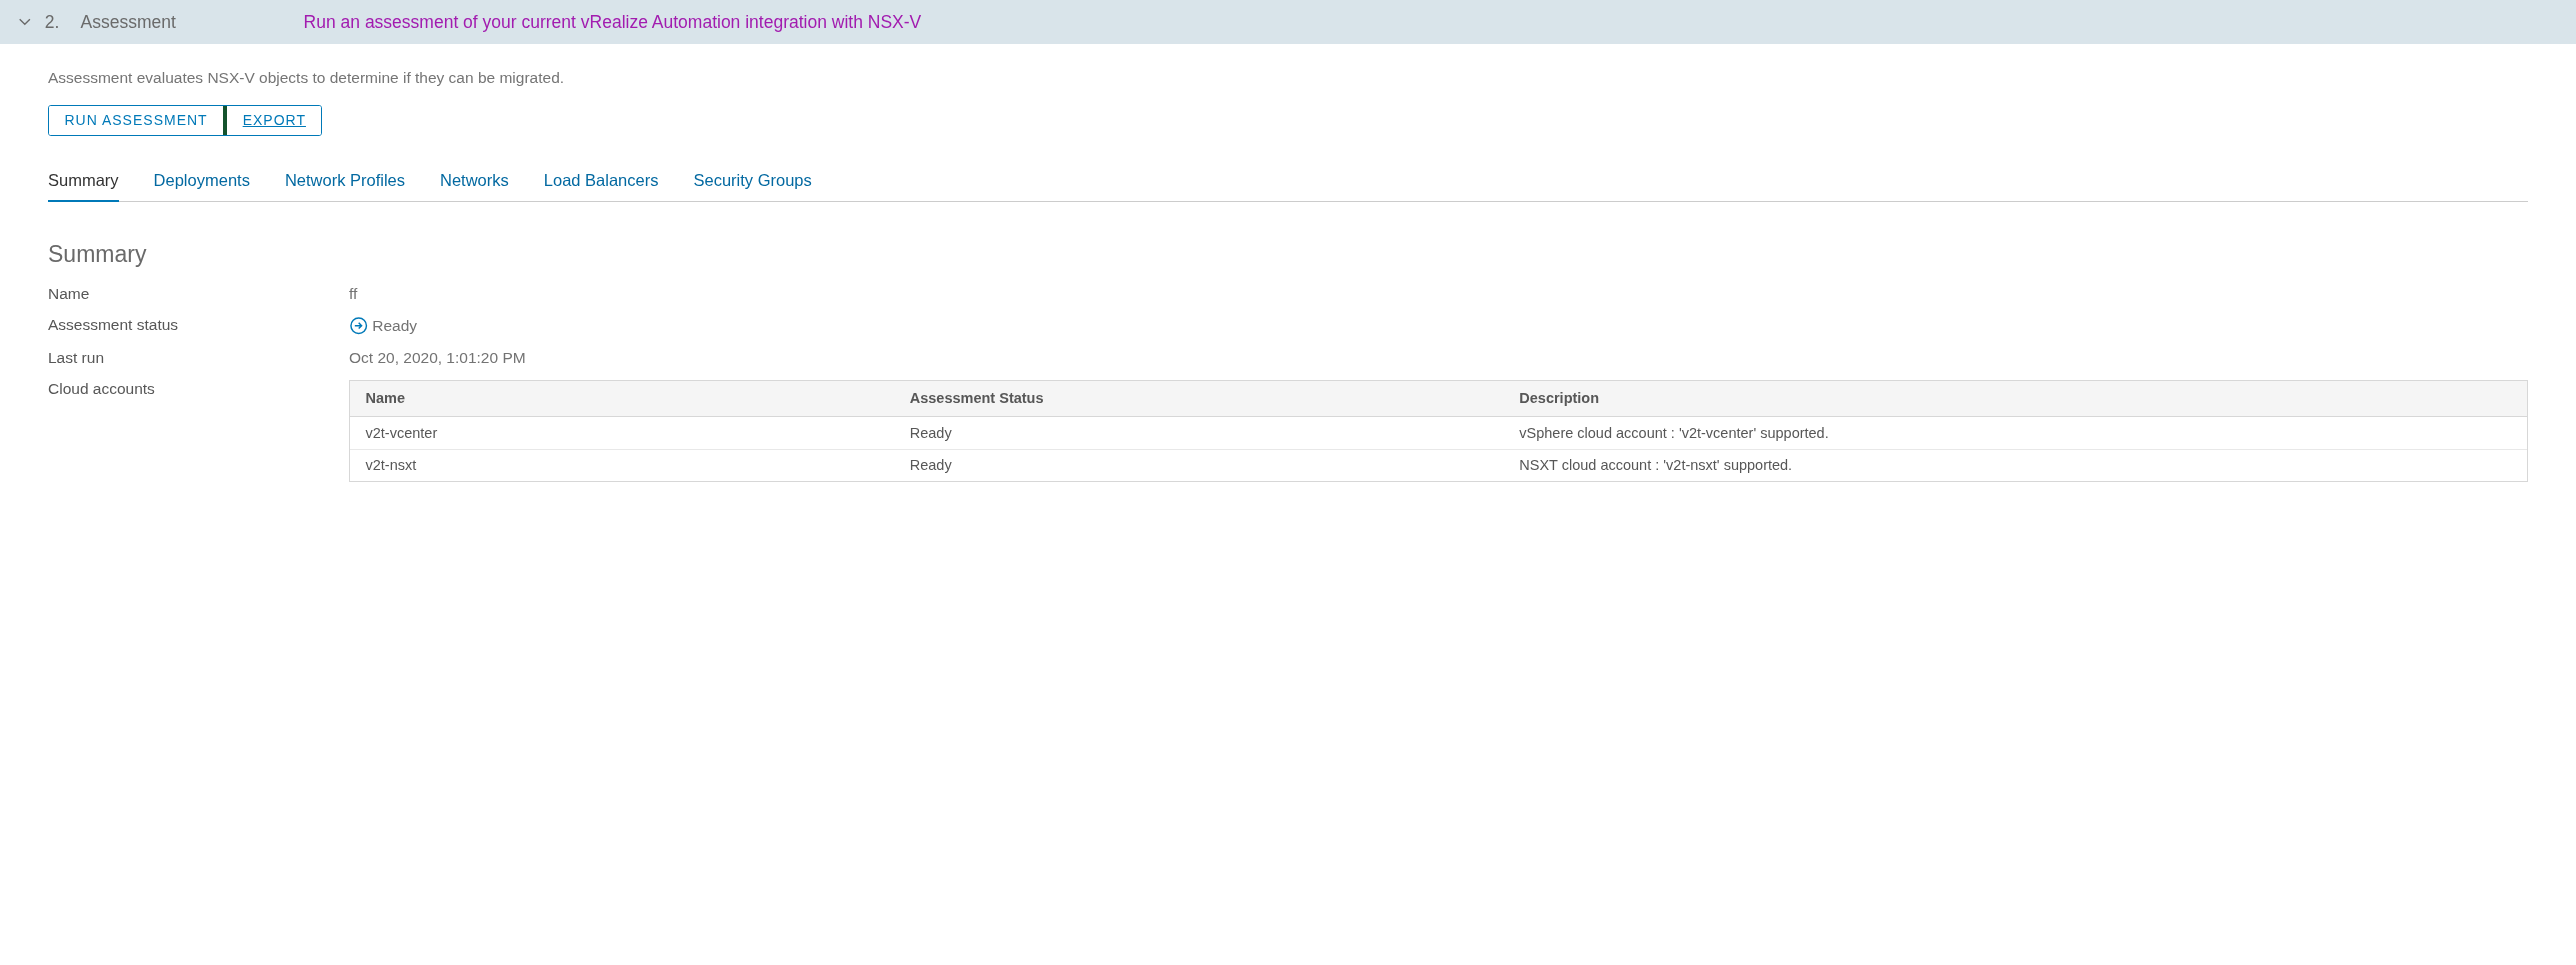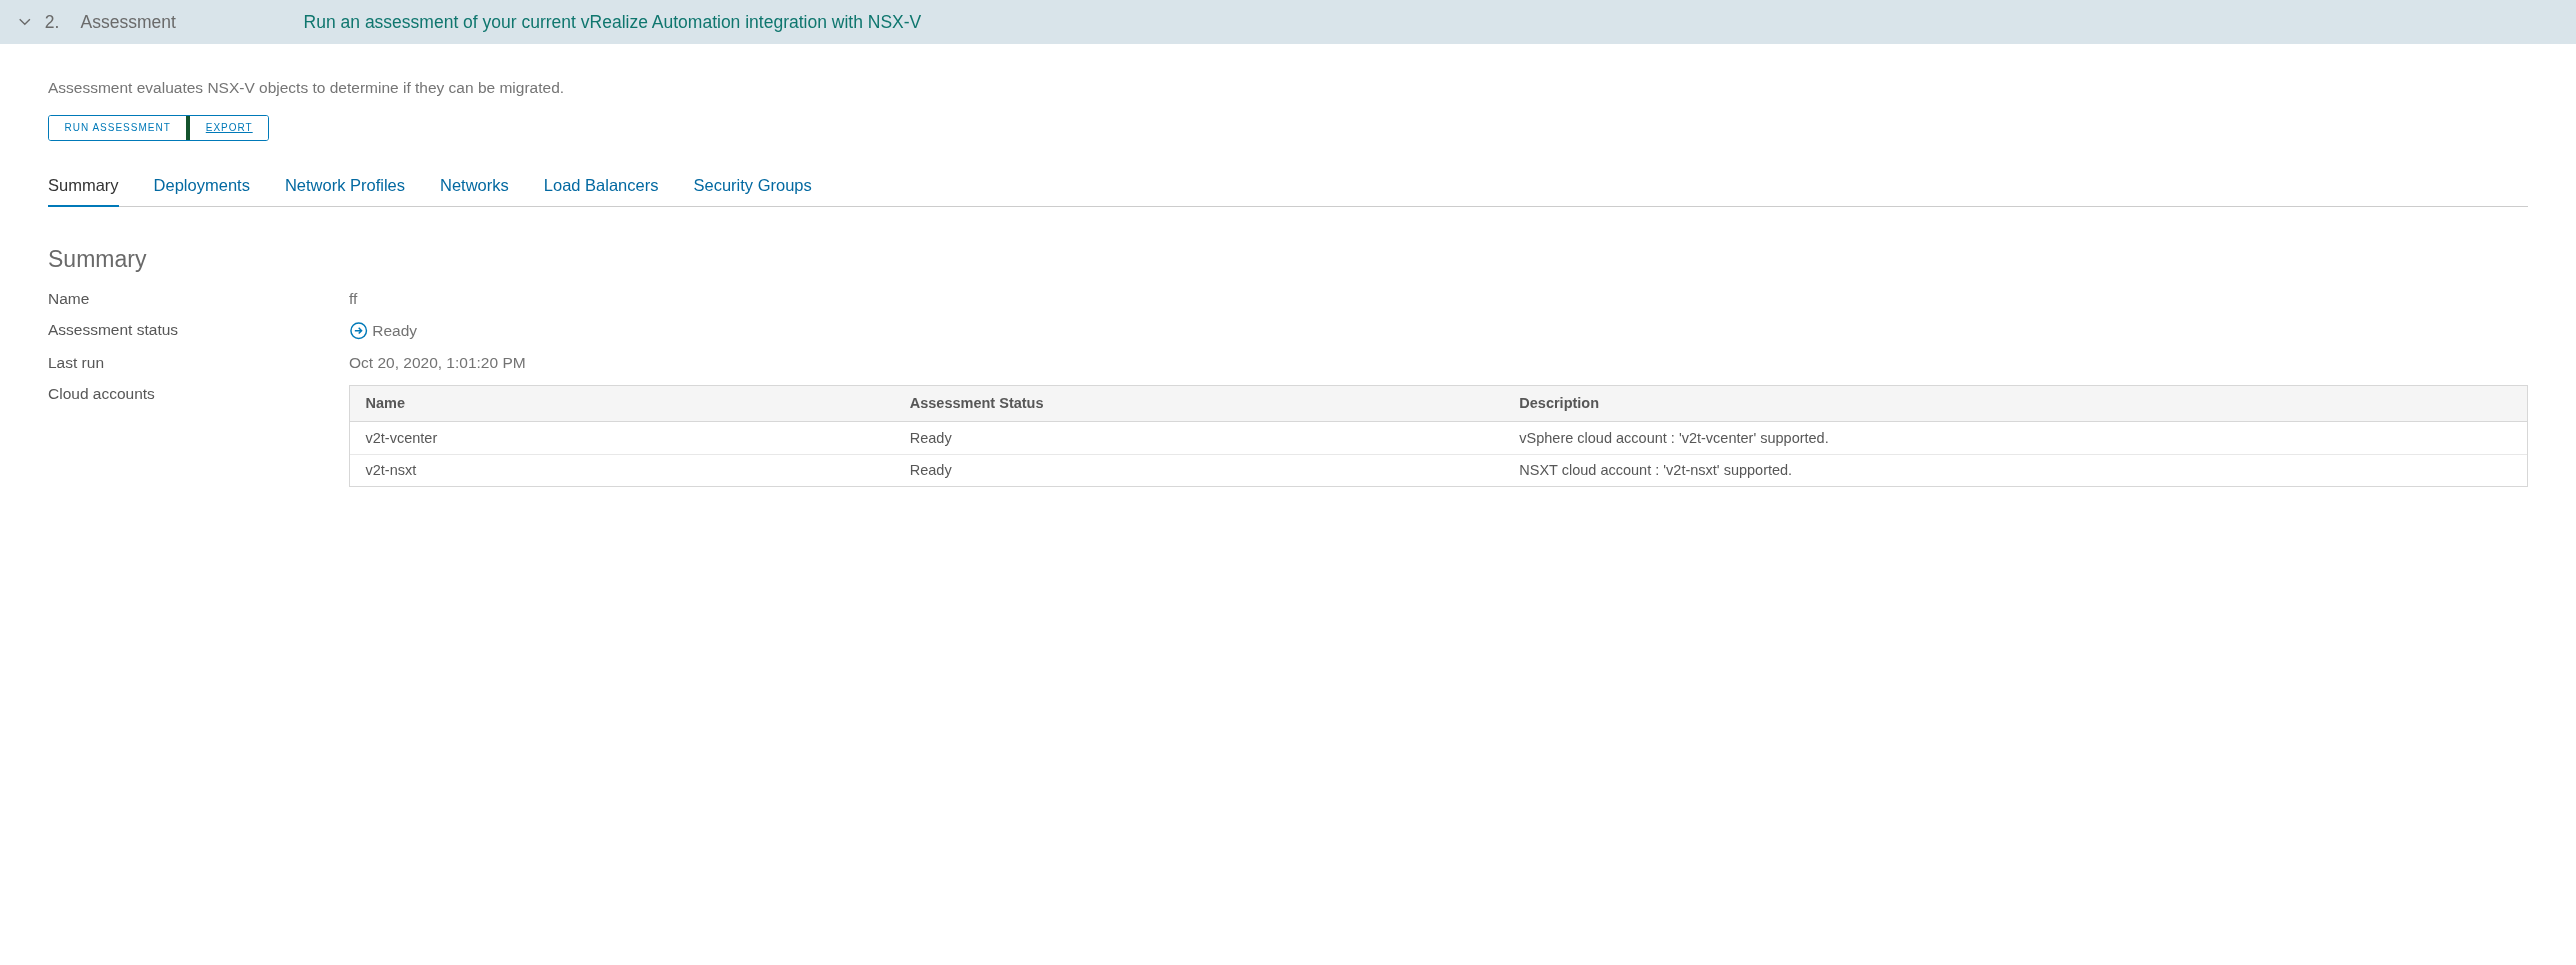--- a/index.html
+++ b/index.html
@@ -21,40 +21,40 @@
     width: 13.6px;
     height: 13.6px;
     margin-right: 13.6px;
     display: flex;
     align-items: center;
     justify-content: center;
   }
   .chev-icon svg { width: 13.6px; height: 13.6px; }
   .step-num { margin-right: 21.3px; color: #6a6a6a; }
   .step-title { width: 223px; color: #6a6a6a; }
-  .step-desc { color: #0f766e; }
+  .step-desc { color: #a21caf; }
 
   .content {
-    padding: 35px 48px;
+    padding: 25px 48px;
   }
   .intro-text {
     font-size: 15.5px;
     color: #757575;
     margin-bottom: 17.5px;
   }
   .btn-group {
     display: inline-flex;
     border: 1px solid #0079b8;
     border-radius: 2.9px;
     overflow: hidden;
     margin-bottom: 29px;
   }
   .btn {
     padding: 6.8px 15.5px;
-    font-size: 10px;
+    font-size: 14px;
     letter-spacing: 1px;
     color: #0079b8;
     background: #fff;
     border: none;
     cursor: pointer;
     font-family: inherit;
     font-weight: 500;
   }
   .btn + .btn { border-left: 4px solid #14532d; text-decoration: underline; }
 

